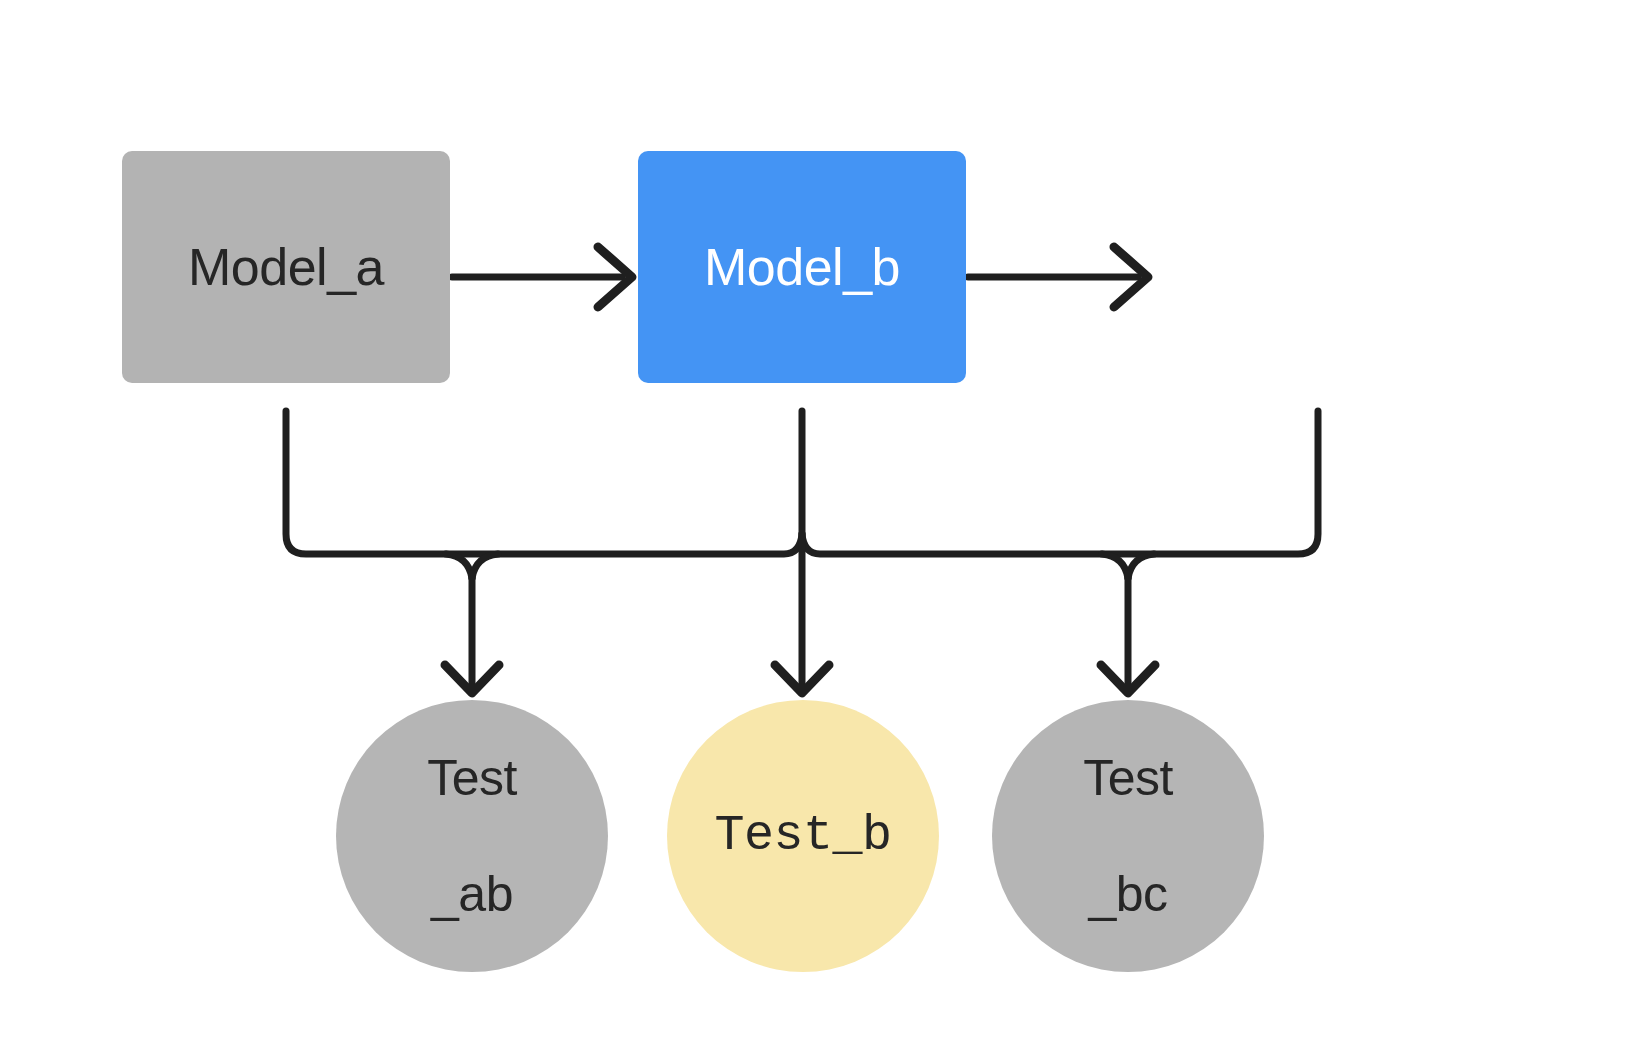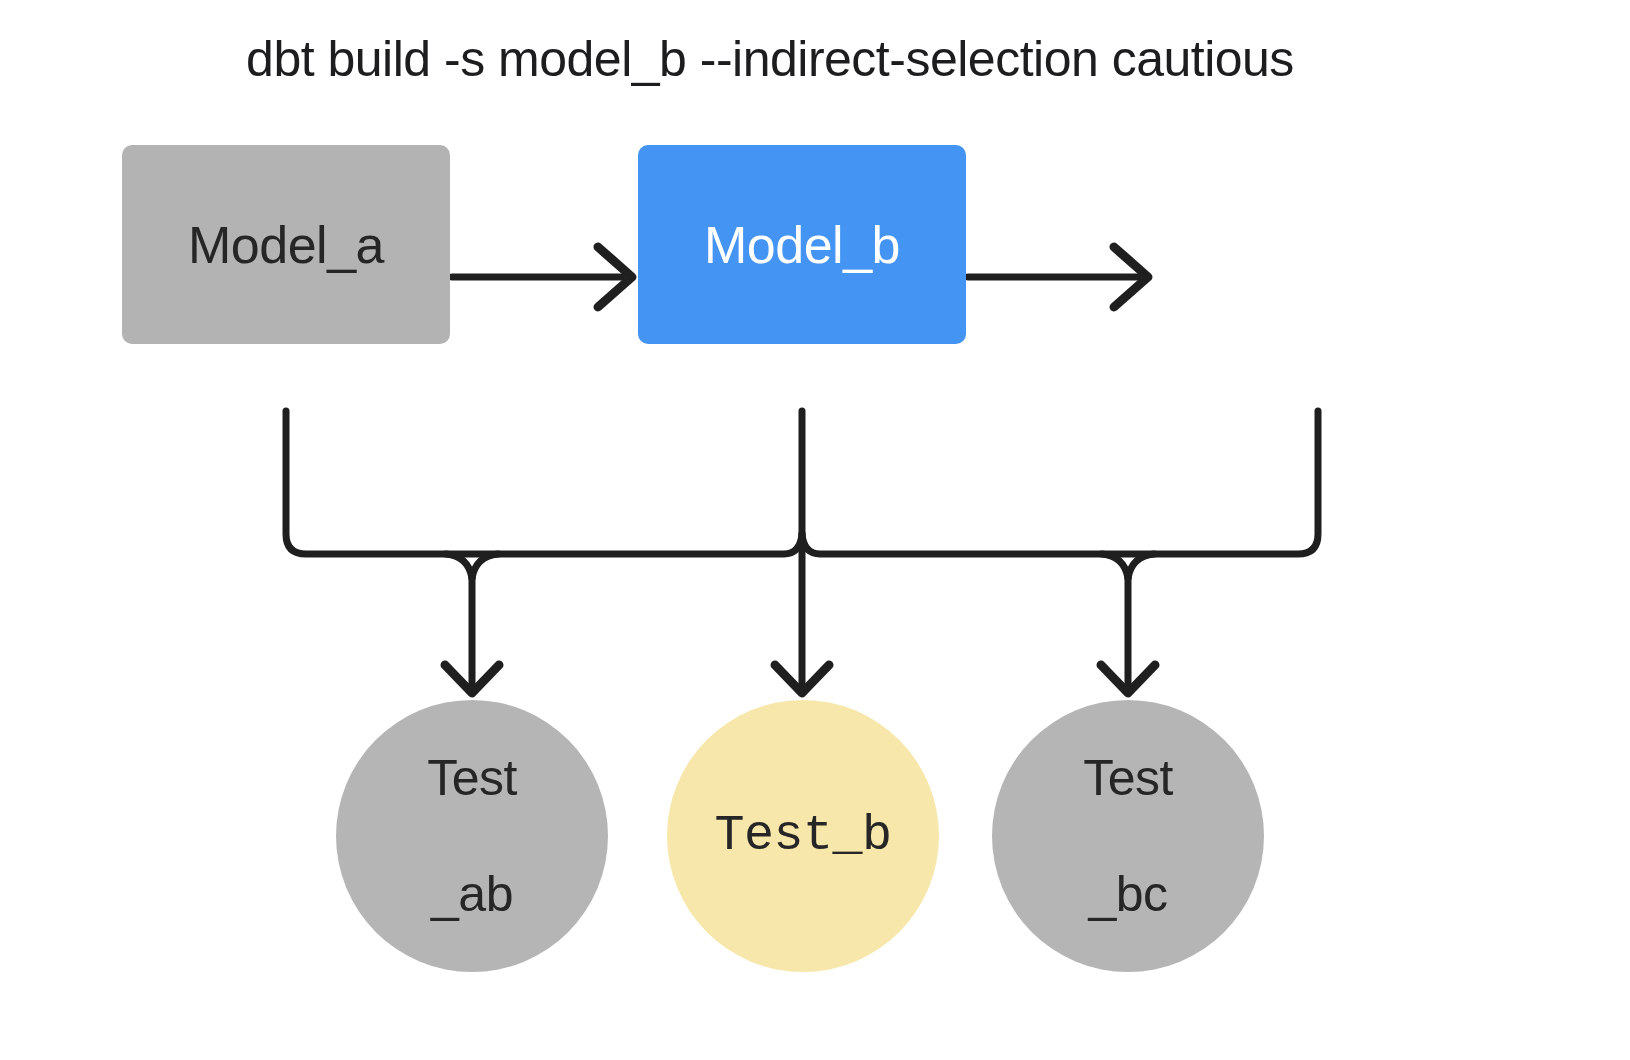--- a/index.html
+++ b/index.html
@@ -40,23 +40,23 @@
   }
   .arrowhead {
     fill: none;
     stroke: #1f1f1f;
     stroke-width: 9;
     stroke-linecap: round;
     stroke-linejoin: round;
   }
   .model-node {
     position: absolute;
-    top: 145px;
+    top: 151px;
     width: 328px;
-    height: 199px;
+    height: 232px;
     border-radius: 10px;
     display: flex;
     align-items: center;
     justify-content: center;
     font-size: 52px;
     letter-spacing: -0.5px;
     color: #262626;
   }
   .model-gray { background: #b3b3b3; }
   .model-selected { background: #4494f4; color: #ffffff; }
@@ -87,21 +87,20 @@
     display: block;
     line-height: 80px;
     min-height: 0;
   }
 </style>
 </head>
 <body>
 
 <div class="stage">
 
-  <div class="diagram-title">dbt build -s model_b --indirect-selection cautious</div>
 
   <svg class="edges-layer" width="1630" height="1060" viewBox="0 0 1630 1060" aria-hidden="true">
 
     <path class="edge" d="M 452 277 L 622 277"></path>
     <path class="arrowhead" d="M 598 247 L 632 277 L 598 307"></path>
 
     <path class="edge" d="M 968 277 L 1138 277"></path>
     <path class="arrowhead" d="M 1114 247 L 1148 277 L 1114 307"></path>
 
     <path class="edge" d="M 286 411 L 286 534 Q 286 554 306 554 L 784 554 Q 800 554 802 534"></path>

